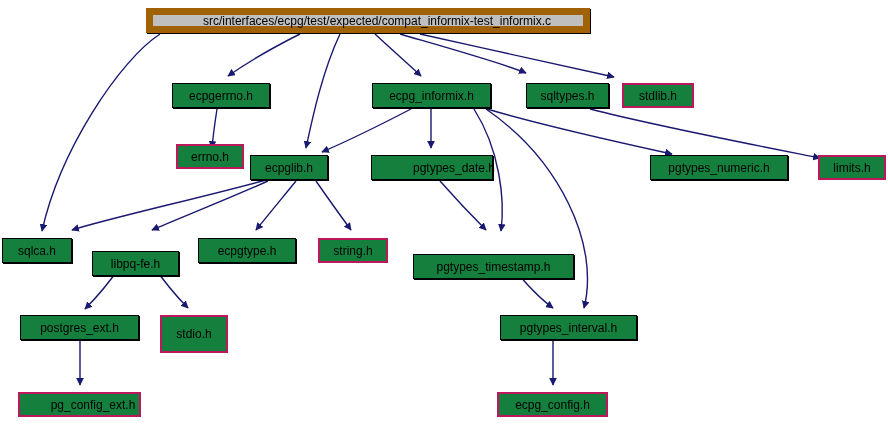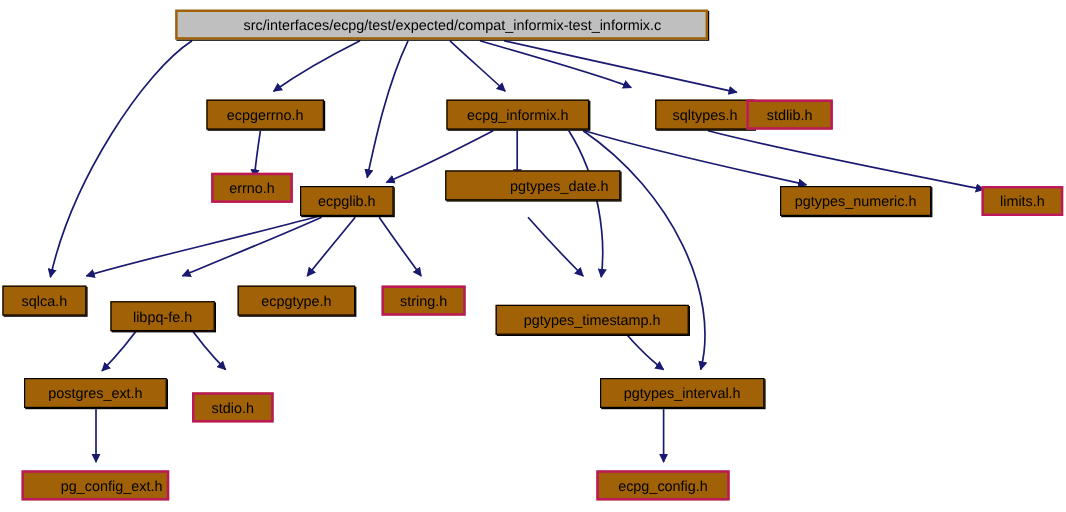--- a/index.html
+++ b/index.html
@@ -22,42 +22,42 @@
     width: 888px;
     height: 427px;
     pointer-events: none;
   }
   .node {
     position: absolute;
     box-sizing: border-box;
     display: flex;
     align-items: center;
     justify-content: center;
-    background: #a16207;
+    background: #15803d;
     border: 1px solid #000000;
     font-size: 12px;
     color: #000000;
     white-space: nowrap;
     line-height: 1;
     z-index: 2;
   }
   
   .node.solid {
     border: 1px solid #000000;
     box-shadow: 1px 1px 0 0 #000000;
   }
   
   .node.light {
     border: 2px solid #be185d;
     box-shadow: none;
   }
   
   .node.root {
     background: #bfbfbf;
-    border: 2px solid #a16207;
+    border: 7px solid #a16207;
     box-shadow: 1px 1px 0 0 #000000;
     padding-left: 18px;
   }
 </style>
 </head>
 <body>
 
 <div id="graph">
 
   <svg id="edges" viewBox="0 0 888 427" xmlns="http://www.w3.org/2000/svg">
@@ -90,32 +90,32 @@
         <path d="M 510,264 C 525,283 542,300 553,308" stroke="#191970" marker-end="url(#arrow)"></path>
         <path d="M 80,341 C 80,356 80,372 80,385" stroke="#191970" marker-end="url(#arrow)"></path>
         <path d="M 553,341 C 553,356 553,372 553,385" stroke="#191970" marker-end="url(#arrow)"></path>
       </g>
   </svg>
 
   <div id="node-layer">
       <div class="node root" style="left: 146px; top: 8px; width: 444px; height: 25px; background: rgb(191, 191, 191);">src/interfaces/ecpg/test/expected/compat_informix-test_informix.c</div>
       <div class="node solid" style="left: 172px; top: 83px; width: 98px; height: 25px;">ecpgerrno.h</div>
       <div class="node solid" style="left: 372px; top: 83px; width: 119px; height: 25px;">ecpg_informix.h</div>
-      <div class="node solid" style="left: 546px; top: 83px; width: 83px; height: 25px;">sqltypes.h</div>
+      <div class="node solid" style="left: 526px; top: 83px; width: 83px; height: 25px;">sqltypes.h</div>
       <div class="node light" style="left: 622px; top: 83px; width: 72px; height: 25px;">stdlib.h</div>
       <div class="node light" style="left: 176px; top: 144px; width: 68px; height: 25px;">errno.h</div>
       <div class="node solid" style="left: 250px; top: 155px; width: 78px; height: 25px;">ecpglib.h</div>
-      <div class="node solid" style="left: 371px; top: 142px; width: 146px; height: 25px; padding-left: 44px;">pgtypes_date.h</div>
-      <div class="node solid" style="left: 650px; top: 155px; width: 126px; height: 25px;">pgtypes_numeric.h</div>
+      <div class="node solid" style="left: 371px; top: 155px; width: 122px; height: 25px; padding-left: 44px;">pgtypes_date.h</div>
+      <div class="node solid" style="left: 650px; top: 155px; width: 138px; height: 25px;">pgtypes_numeric.h</div>
       <div class="node light" style="left: 818px; top: 155px; width: 68px; height: 25px;">limits.h</div>
       <div class="node solid" style="left: 2px; top: 238px; width: 70px; height: 25px;">sqlca.h</div>
       <div class="node solid" style="left: 92px; top: 251px; width: 87px; height: 25px;">libpq-fe.h</div>
       <div class="node solid" style="left: 198px; top: 238px; width: 98px; height: 25px; text-align: center;">ecpgtype.h</div>
       <div class="node light" style="left: 318px; top: 238px; width: 70px; height: 25px;">string.h</div>
       <div class="node solid" style="left: 413px; top: 254px; width: 161px; height: 25px;">pgtypes_timestamp.h</div>
       <div class="node solid" style="left: 20px; top: 315px; width: 119px; height: 25px;">postgres_ext.h</div>
-      <div class="node light" style="left: 160px; top: 327px; width: 68px; height: 25px;">stdio.h</div>
+      <div class="node light" style="left: 160px; top: 315px; width: 68px; height: 38px;">stdio.h</div>
       <div class="node solid" style="left: 500px; top: 315px; width: 137px; height: 25px;">pgtypes_interval.h</div>
       <div class="node light" style="left: 18px; top: 392px; width: 123px; height: 25px; padding-left: 27px;">pg_config_ext.h</div>
       <div class="node light" style="left: 497px; top: 392px; width: 111px; height: 25px;">ecpg_config.h</div>
     </div>
 
 </div>
 
 </body></html>

